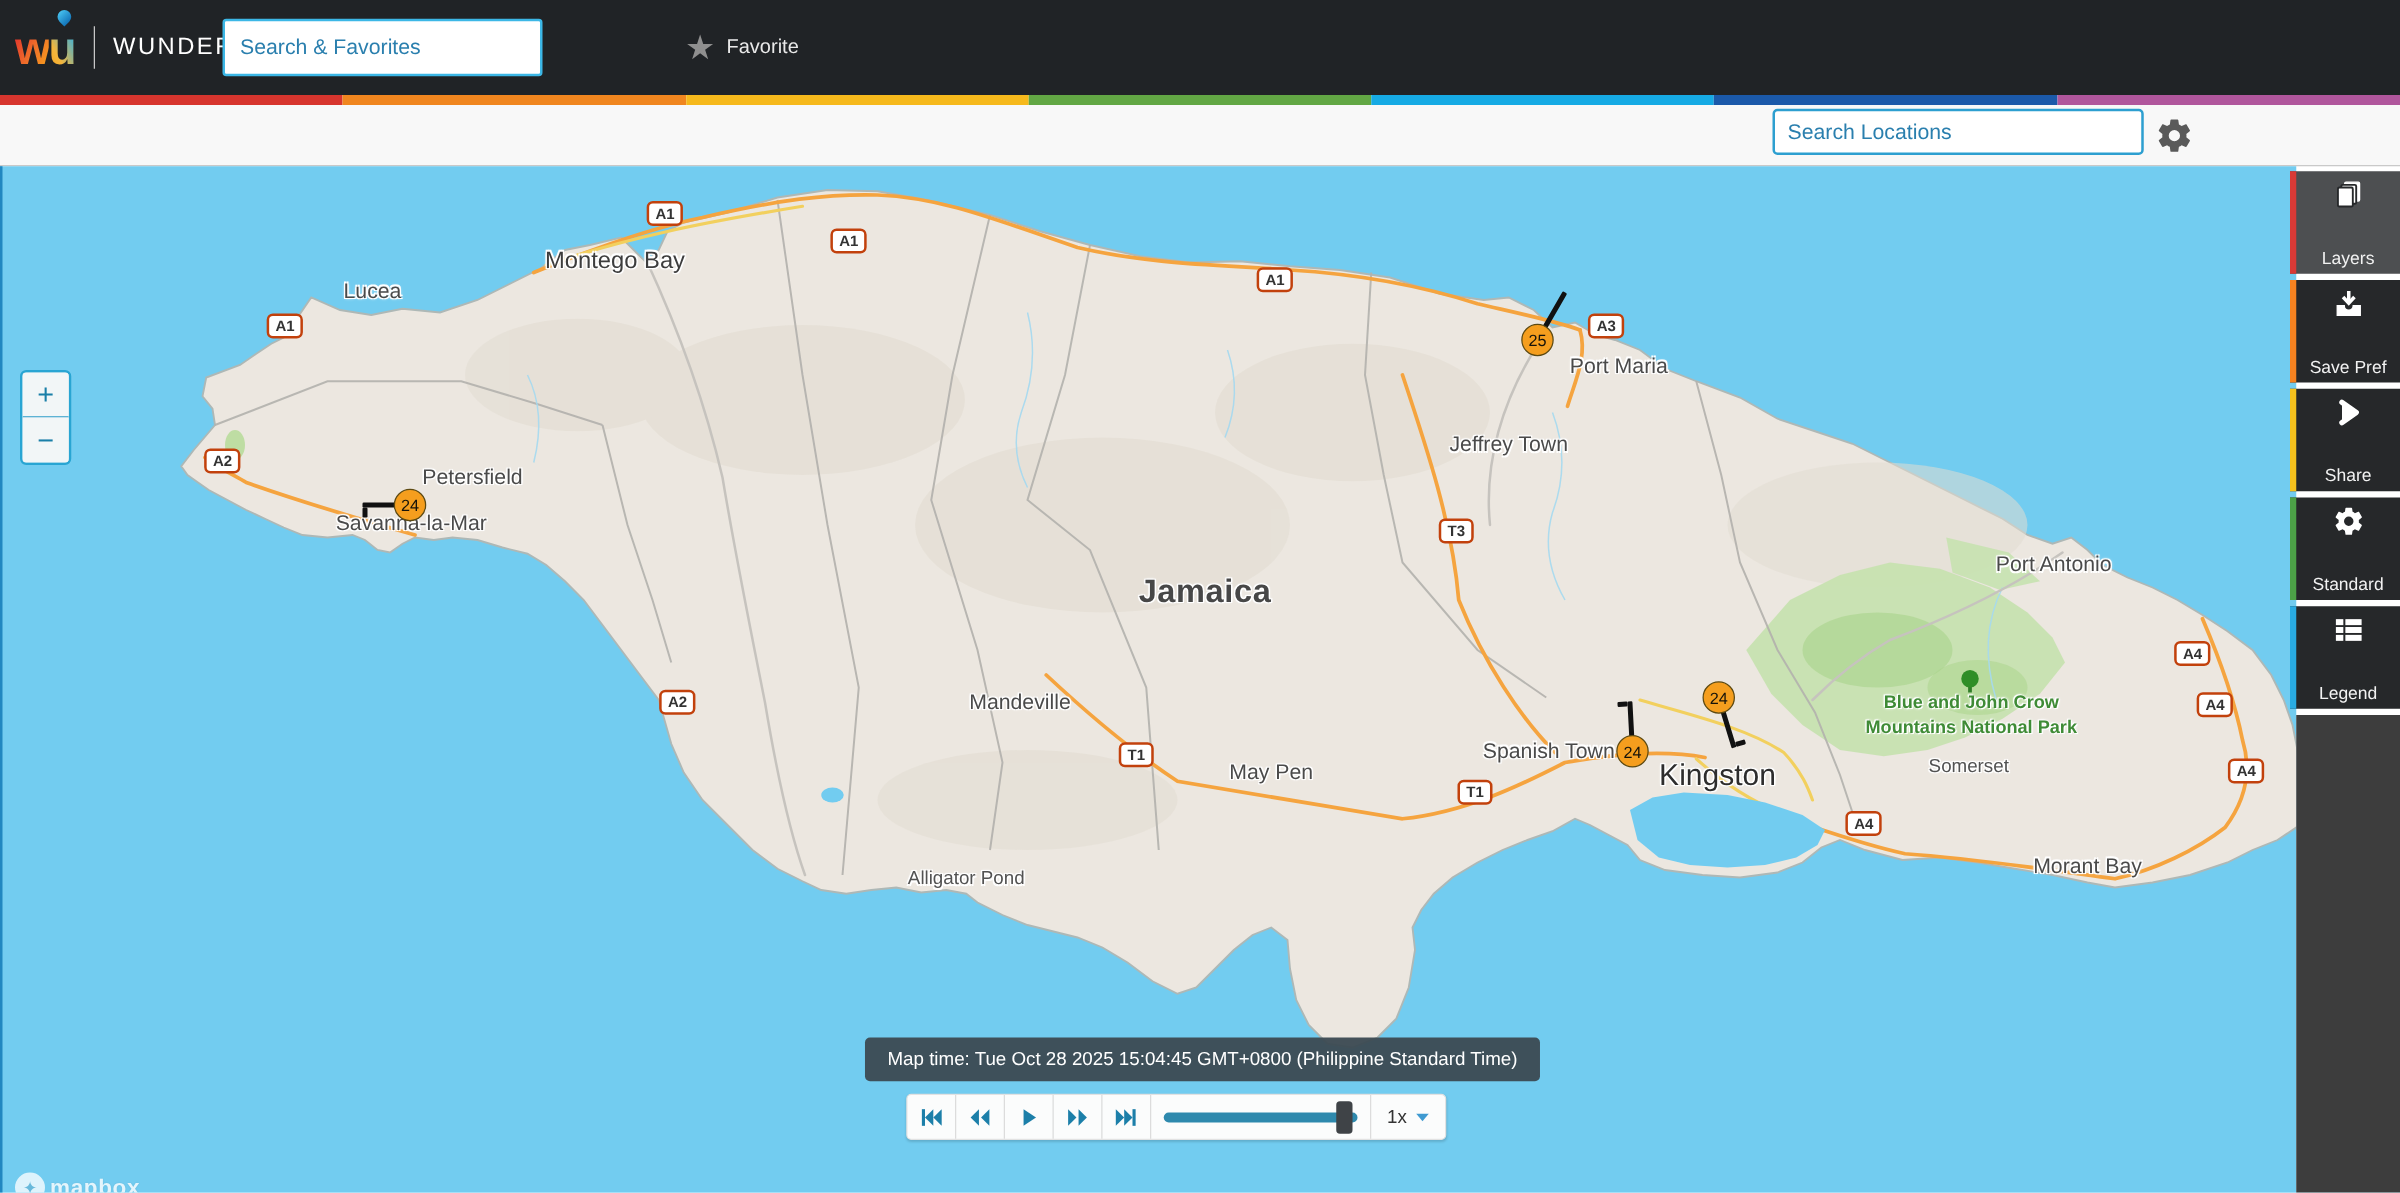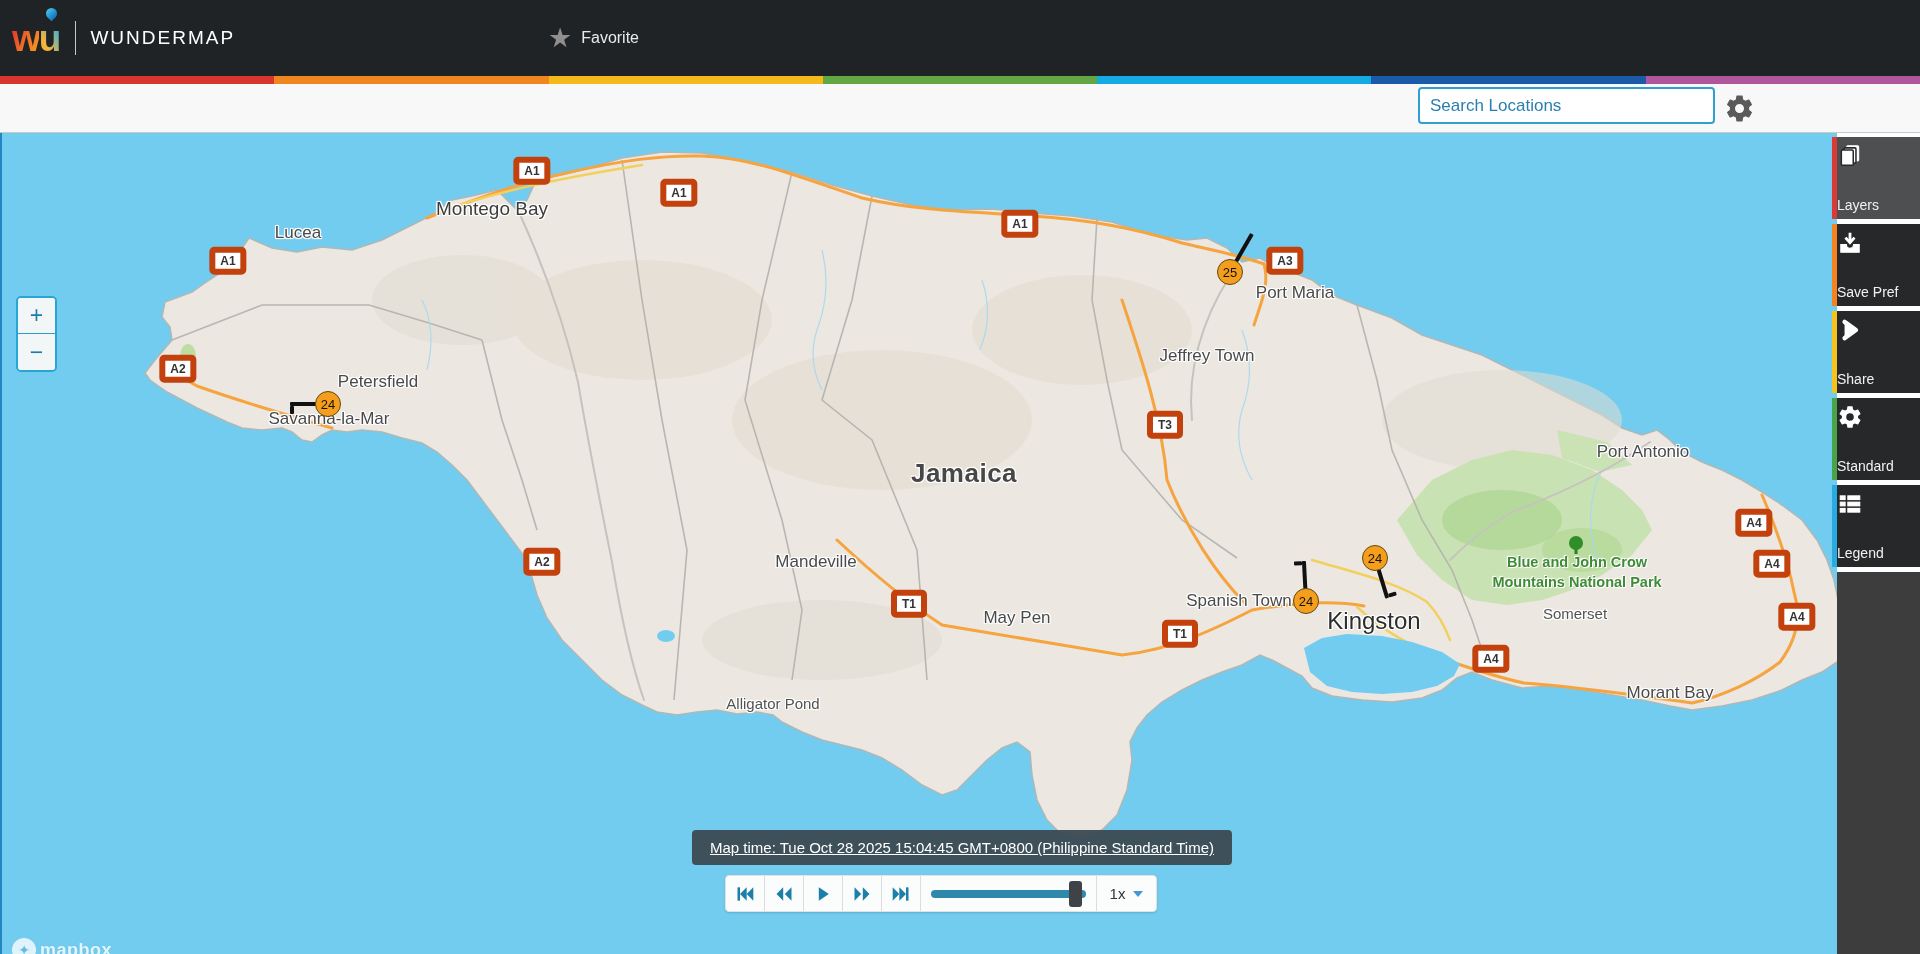--- a/index.html
+++ b/index.html
@@ -38,67 +38,68 @@
   .maplabel { position:absolute; transform:translate(-50%,-50%); white-space:pre-line; text-align:center; color:#4a4a4a;
     text-shadow:0 0 2px #fff,0 0 3px #fff,1px 1px 0 #fff,-1px -1px 0 #fff,1px -1px 0 #fff,-1px 1px 0 #fff; pointer-events:none; }
   .maplabel.country { font-size:26px; color:#474747; letter-spacing:.5px;font-weight:bold; }
   .maplabel.city-large { font-size:24px; color:#2d2d2d; }
   .maplabel.city { font-size:19px; color:#3d3d3d; }
   .maplabel.town { font-size:17px; }
   .maplabel.small { font-size:15px; color:#525252; }
   .maplabel.park { font-size:14.5px; color:#3f8b36; font-weight:bold; line-height:1.35;
     text-shadow:0 0 2px #fff,0 0 3px #fff,1px 1px 0 #fff,-1px -1px 0 #fff; }
 
-  .roadbadge { position:absolute; transform:translate(-50%,-50%); background:#fff; border:6px solid #c2410c; border-radius:5px; font-size:12px; font-weight:bold; color:#333; padding:1px 5px; line-height:1.2; pointer-events:none; }
+  .roadbadge { position:absolute; transform:translate(-50%,-50%); background:#fff; border:2px solid #c2410c; border-radius:5px; font-size:12px; font-weight:bold; color:#333; padding:1px 5px; line-height:1.2; pointer-events:none; }
 
   .station { position:absolute; width:0; height:0; cursor:pointer; }
   .station .barb { position:absolute; left:-2px; bottom:0; width:4px; background:#111; transform-origin:bottom center; border-radius:1px; }
   .station .barb .tick { position:absolute; top:0; left:-8px; width:8px; height:4px; background:#111; border-radius:1px; }
   .station .bubble { position:absolute; left:-13px; top:-13px; width:26px; height:26px; border-radius:50%; background:#f59e1e; border:1.5px solid #5d4a12; color:#16130a; font-size:13px; display:flex; align-items:center; justify-content:center; }
 
   .zoom-ctl { position:absolute; left:14px; top:163px; width:41px; background:#eef3f5; border:2px solid #29a5d3; border-radius:5px; overflow:hidden; }
   .zoom-btn { width:100%; height:36px; display:flex; align-items:center; justify-content:center; font-size:23px; color:#1a7fa8; cursor:pointer; background:#f2f6f7; }
   .zoom-btn:first-child { border-bottom:1px solid #2e9dc9; }
 
-  .maptime { position:absolute; left:960px; top:697px; transform:translateX(-50%); background:rgba(60,75,83,.96); color:#fff; font-size:15px; padding:9px 18px; border-radius:4px; white-space:nowrap;text-decoration:underline; }
+  .maptime { position:absolute; left:960px; top:697px; transform:translateX(-50%); background:rgba(60,75,83,.96); color:#fff; font-size:15px; padding:9px 18px; border-radius:4px; white-space:nowrap; }
 
   .playbar { position:absolute; left:723px; top:742px; width:432px; height:37px; background:#fbfcfc; border:1px solid #e2e2e2; border-radius:4px; display:flex; align-items:stretch; box-shadow:0 1px 2px rgba(0,0,0,.15); }
   .pb-btn { width:39px; display:flex; align-items:center; justify-content:center; border-right:1px solid #dcdcdc; cursor:pointer; }
   .pb-btn svg { width:20px; height:20px; fill:#1c7fa9; }
   .pb-slider { flex:1; position:relative; display:flex; align-items:center; padding:0 10px; cursor:pointer; }
   .pb-track { width:100%; height:8px; background:#2e89ad; border-radius:4px; position:relative; }
   .pb-handle { position:absolute; right:4px; top:-9px; width:13px; height:26px; background:#3f4347; border-radius:3px; cursor:grab; }
   .pb-speed { width:60px; border-left:1px solid #dcdcdc; display:flex; align-items:center; justify-content:center; gap:8px; cursor:pointer; }
   .pb-speed .spd { font-size:15px; color:#333; }
   .pb-caret { width:0; height:0; border-left:5px solid transparent; border-right:5px solid transparent; border-top:6px solid #3f9ad1; }
 
   .mapbox-logo { position:absolute; left:10px; bottom:-8px; display:flex; align-items:center; opacity:.85; pointer-events:none; }
   .mapbox-circle { width:24px; height:24px; border-radius:50%; background:rgba(255,255,255,.9); display:flex; align-items:center; justify-content:center; color:#67b6d8; font-size:14px; }
   .mapbox-word { color:rgba(255,255,255,.95); font-size:18px; font-weight:bold; letter-spacing:.5px; margin-left:4px; text-shadow:0 0 2px rgba(0,0,0,.1); }
 
   
   .sidebar { position:absolute; left:1832px; top:133px; width:88px; height:821px; display:flex; flex-direction:column; padding-top:4px; }
-  .side-btn { height:82px; margin-bottom:5px; background:#26282a; display:flex; flex-direction:column; justify-content:center; gap:24px; cursor:pointer; border-left:5px solid transparent; }
+  .side-btn { height:82px; margin-bottom:5px; background:#26282a; display:flex; flex-direction:column; align-items:center; justify-content:center; gap:24px; cursor:pointer; border-left:5px solid transparent; }
   .side-btn.active { background:#4d4f51; }
   .side-btn svg { width:26px; height:26px; fill:#fff; stroke:#fff; }
   .side-label { color:#f2f2f2; font-size:14px; }
   .side-fill { flex:1; background:#3d3d3d; margin-left:5px; }
 </style>
 </head>
 <body>
 
 <div class="app-header">
   <div class="logo-wrap">
     <div class="logo-wu">
       <span class="logo-w">w</span><span class="logo-u">u</span>
       <span class="logo-drop"></span>
     </div>
     <div class="logo-divider"></div>
     <div class="brand">WUNDERMAP</div>
   </div>
+  <input class="hdr-search" type="text" placeholder="Search &amp; Favorites" style="">
   <div class="fav-wrap">
     <span class="star-icon">★</span>
     <span class="fav-label">Favorite</span>
   </div>
 </div>
 
 <div class="rainbow">
     <div style="background: rgb(215, 53, 46);"></div>
     <div style="background: rgb(240, 134, 31);"></div>
     <div style="background: rgb(246, 185, 28);"></div>

